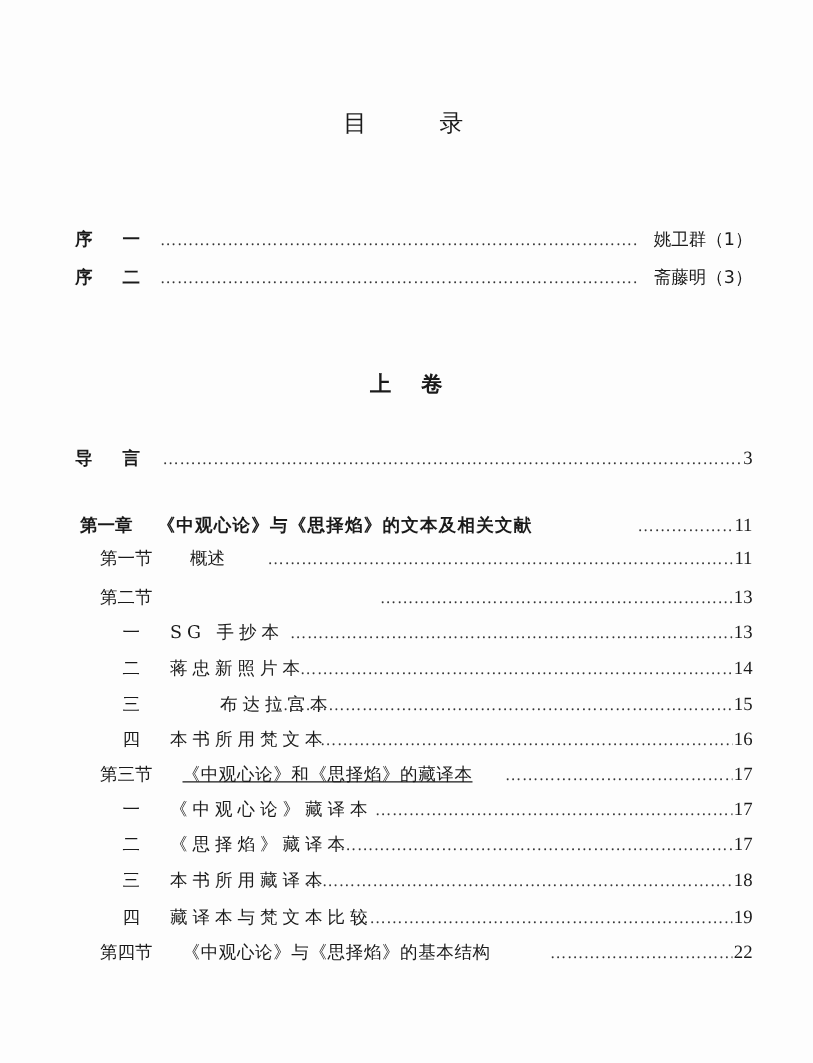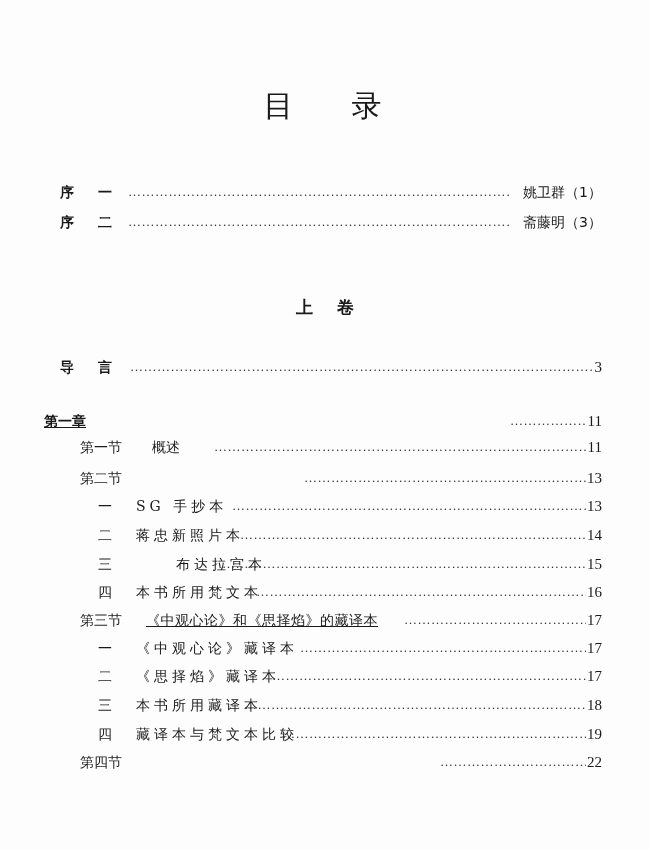--- a/index.html
+++ b/index.html
@@ -2,21 +2,21 @@
 <html><head>
 <meta charset="utf-8">
 <style>
   html, body { margin: 0; padding: 0; }
   body {
     width: 650px; height: 850px; background: #fdfdfd; position: relative; overflow: hidden;
     font-family: "DejaVu Serif", "Liberation Serif", serif; color: #1a1a1a;
   }
   .title {
     position: absolute; top: 86px; left: 0; width: 645px; text-align: center;
-    font-size: 30px; letter-spacing: 0; font-family: "DejaVu Sans", sans-serif; font-weight: normal;
+    font-size: 19px; letter-spacing: 0; font-family: "DejaVu Sans", sans-serif; font-weight: normal;
   }
   .title span { display: inline-block; }
   .title .gap { width: 58px; }
   .vol {
     position: absolute; top: 296px; left: 0; width: 650px; text-align: center;
     font-size: 17px; font-weight: bold; font-family: "DejaVu Sans", sans-serif;
   }
   .vol .gap { display: inline-block; width: 24px; }
   .row {
     position: absolute; left: 0; width: 650px; height: 22px; line-height: 22px;
@@ -58,21 +58,22 @@
   <span>上</span><span class="gap"></span><span>卷</span>
 </div>
 
 <div class="row" style="top:356px;">
   <span class="lbl bold" style="left:60px;"><span>导</span><span style="display:inline-block;width:24px;"></span><span>言</span></span>
   <span class="dots" style="left:130px; width:462px;">……………………………………………………………………………………………………………………………………………………………………………</span>
   <span class="pg">3</span>
 </div>
 
 <div class="row" style="top:410px;">
-  <span class="lbl bold" style="left:44px;text-decoration:underline;">第一章</span>
+  <span class="lbl bold" style="left:64px;">第一章</span>
+  <span class="txt bold" style="left:126px; letter-spacing:1px;">《中观心论》与《思择焰》的文本及相关文献</span>
   <span class="dots" style="left:510px; width:76px;">……………………………………………………………………………………………………………………………………………………………………………</span>
   <span class="pg">11</span>
 </div>
 
 <div class="row" style="top:436px;">
   <span class="lbl" style="left:80px;">第一节</span>
   <span class="txt" style="left:152px;">概述</span>
   <span class="dots" style="left:214px; width:372px;">……………………………………………………………………………………………………………………………………………………………………………</span>
   <span class="pg">11</span>
 </div>
@@ -141,15 +142,16 @@
 
 <div class="row" style="top:723px;">
   <span class="lbl" style="left:98px;">四</span>
   <span class="txt spaced" style="left:136px;">藏译本与梵文本比较</span>
   <span class="dots" style="left:282px; width:304px;">……………………………………………………………………………………………………………………………………………………………………………</span>
   <span class="pg">19</span>
 </div>
 
 <div class="row" style="top:751px;">
   <span class="lbl" style="left:80px;">第四节</span>
+  <span class="txt" style="left:146px; letter-spacing:0.5px;">《中观心论》与《思择焰》的基本结构</span>
   <span class="dots" style="left:440px; width:146px;">……………………………………………………………………………………………………………………………………………………………………………</span>
   <span class="pg">22</span>
 </div>
 
 </body></html>

